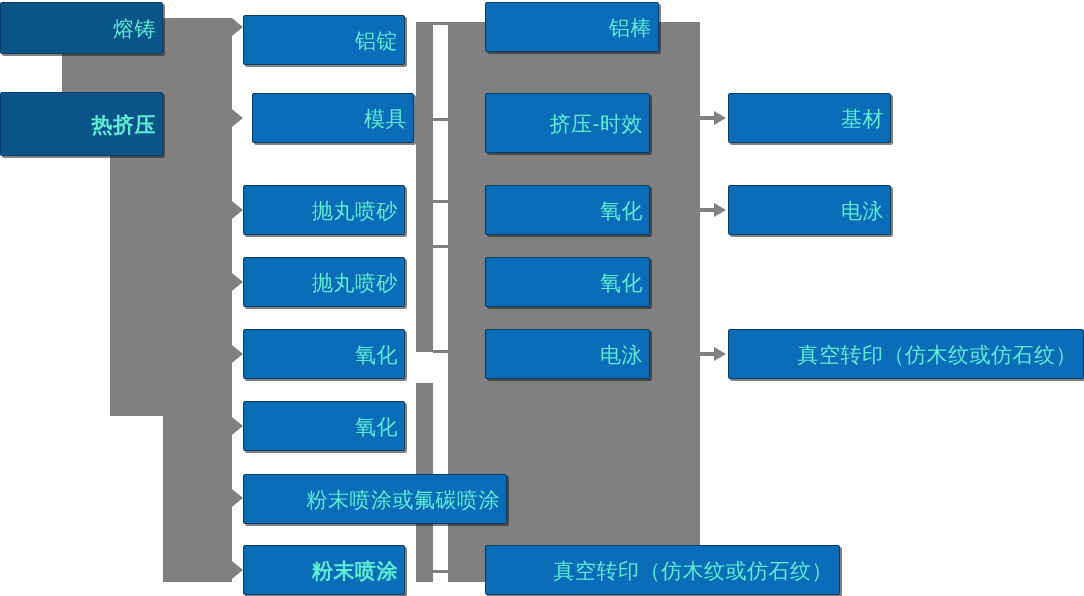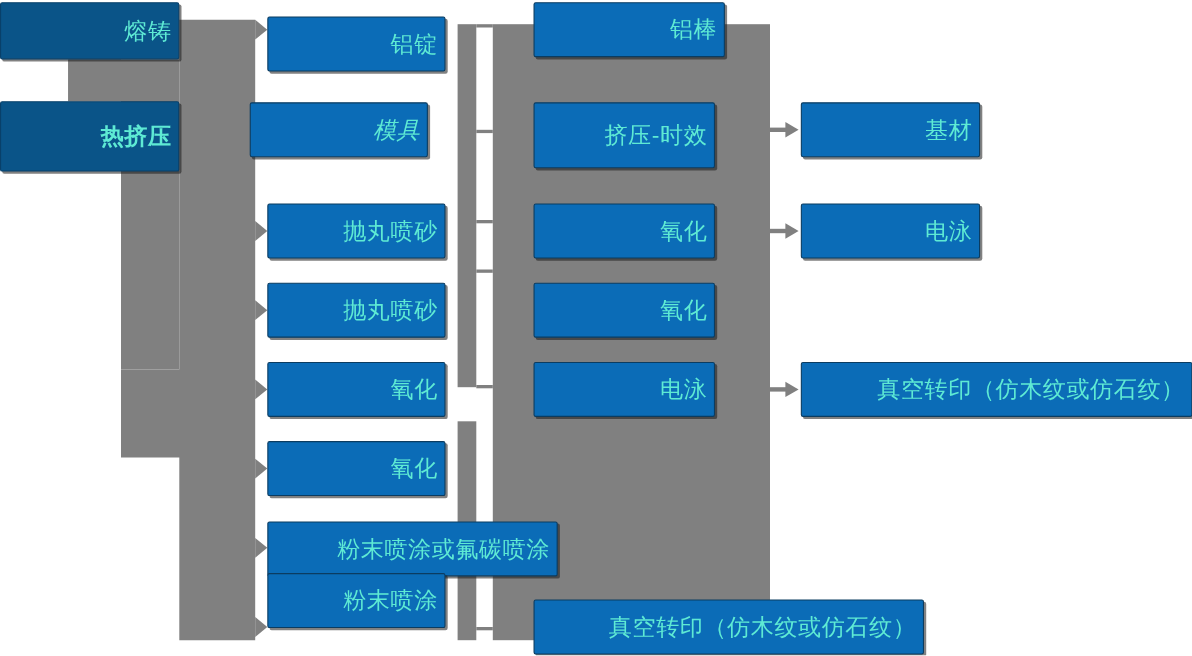--- a/index.html
+++ b/index.html
@@ -137,21 +137,21 @@
 
   <div class="node stage" style="left:0px; top:92px; width:163px; height:64px;font-weight:bold;">
     <span class="node-label">热挤压</span>
   </div>
 
 
   <div class="node step" style="left:243px; top:15px; width:162px; height:50px;">
     <span class="node-label">铝锭</span>
   </div>
 
-  <div class="node step" style="left:227px; top:93px; width:162px; height:50px;font-style:italic;">
+  <div class="node step" style="left:252px; top:93px; width:162px; height:50px;">
     <span class="node-label">模具</span>
   </div>
 
   <div class="node step" style="left:243px; top:185px; width:162px; height:50px;">
     <span class="node-label">抛丸喷砂</span>
   </div>
 
   <div class="node step" style="left:243px; top:257px; width:162px; height:50px;">
     <span class="node-label">抛丸喷砂</span>
   </div>
@@ -161,21 +161,21 @@
   </div>
 
   <div class="node step" style="left:243px; top:401px; width:162px; height:50px;">
     <span class="node-label">氧化</span>
   </div>
 
   <div class="node step" style="left:243px; top:474px; width:264px; height:50px;">
     <span class="node-label">粉末喷涂或氟碳喷涂</span>
   </div>
 
-  <div class="node step" style="left:243px; top:521px; width:162px; height:50px;">
+  <div class="node step" style="left:243px; top:545px; width:162px; height:50px;font-weight:bold;">
     <span class="node-label">粉末喷涂</span>
   </div>
 
   <div class="node step" style="left:485px; top:2px; width:174px; height:50px;">
     <span class="node-label">铝棒</span>
   </div>
 
   <div class="node step" style="left:485px; top:93px; width:165px; height:60px;">
     <span class="node-label">挤压-时效</span>
   </div>

